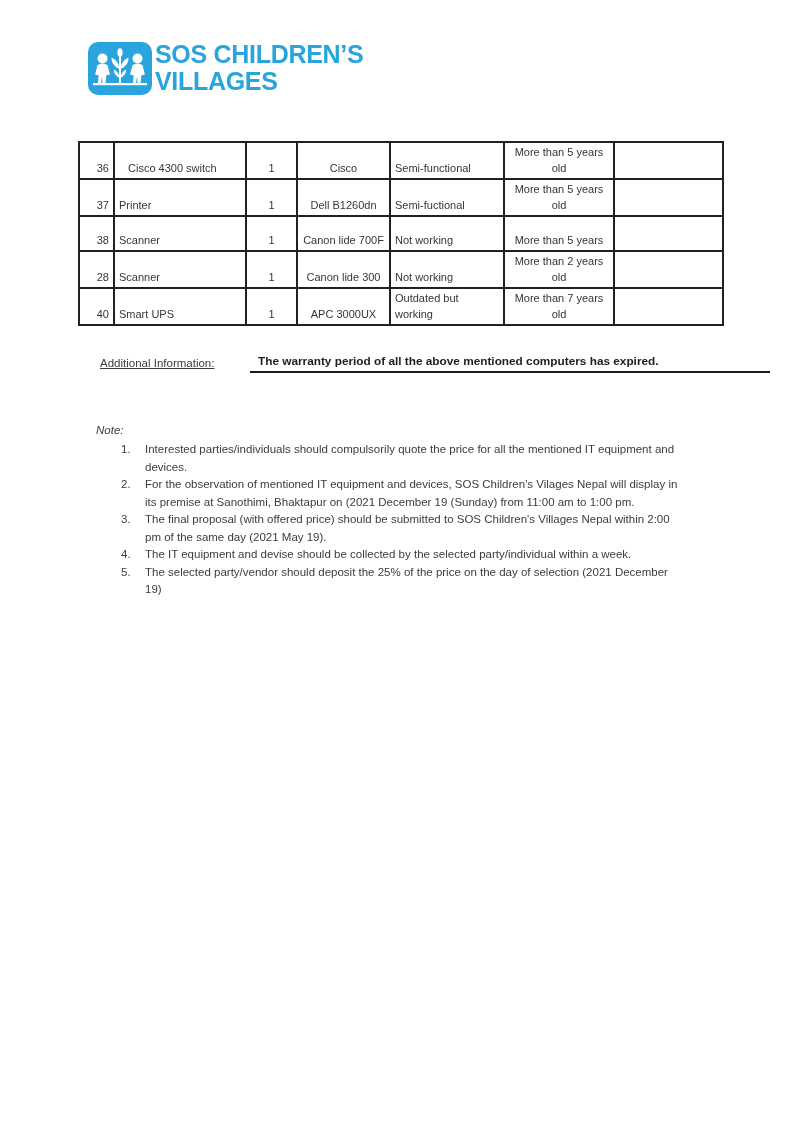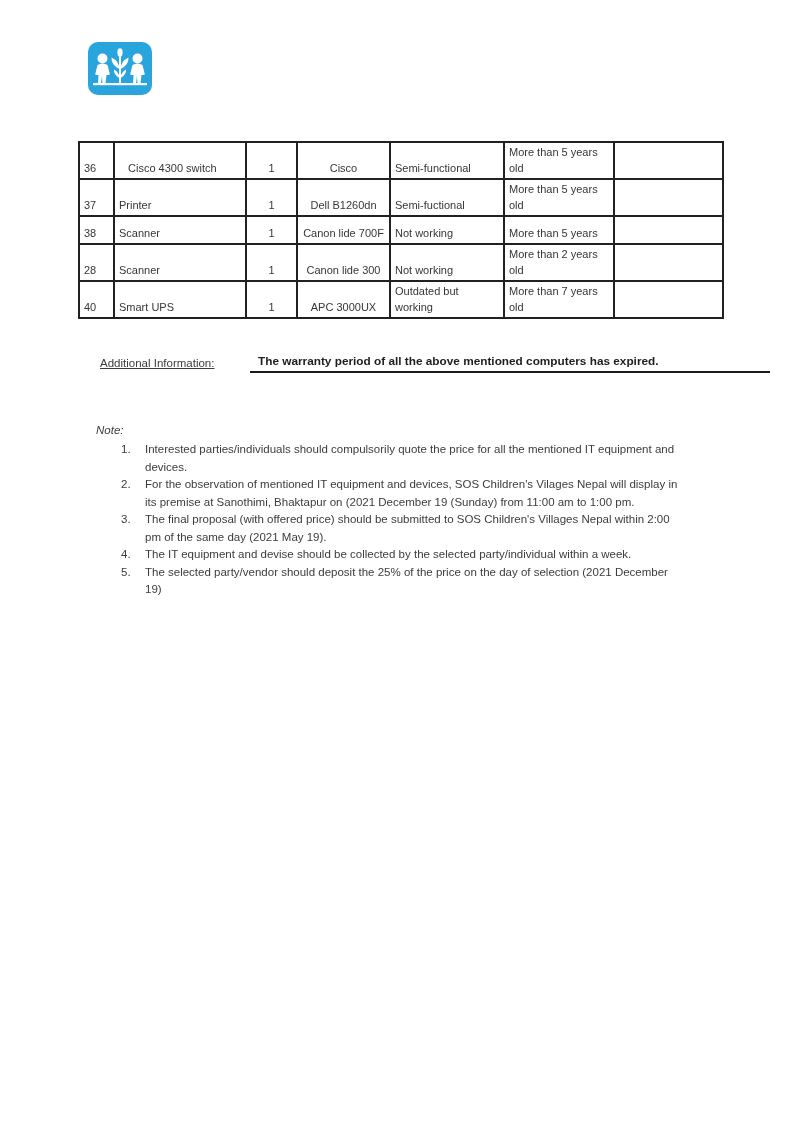--- a/index.html
+++ b/index.html
@@ -47,35 +47,35 @@
   
   table.equip {
     position: absolute;
     left: 78px; top: 141px;
     border-collapse: collapse;
     table-layout: fixed;
     width: 644px;
   }
   table.equip td {
     border: 2px solid #212121;
-    height: 28px;
+    height: 35px;
     vertical-align: bottom;
     font-size: 11px;
     line-height: 16px;
     color: #363636;
     padding: 1px 4px 2px 4px;
     overflow: hidden;
   }
-  td.c-sn   { text-align: left; }
+  td.c-sn   { text-align: right; }
   td.c-item { text-align: left; padding-left: 6px; }
   td.c-item.indent { padding-left: 13px; }
   td.c-qty  { text-align: center; }
   td.c-model{ text-align: center; padding-left: 10px; padding-right: 10px; margin-top: 23px; }
   td.c-cond { text-align: left; padding-left: 6px; padding-right: 20px; margin-top: 24px; }
-  td.c-age  { padding-left: 14px; padding-right: 14px; }
+  td.c-age  { text-align: center; padding-left: 14px; padding-right: 14px; }
   td.c-rem  { }
 
   
   .addinfo-label {
     position: absolute;
     left: 100px; top: 357px;
     font-size: 11.5px;
     color: #3c3c3c;
     text-decoration: underline;
   }
@@ -126,20 +126,24 @@
     <path d="M31.5 36 Q25.5 33 26 27.5 Q31 30 31.5 36 Z" fill="#ffffff"></path>
     <path d="M32.5 36 Q38.5 33 38 27.5 Q33 30 32.5 36 Z" fill="#ffffff"></path>
 
     <circle cx="14.5" cy="16.5" r="5" fill="#ffffff"></circle>
     <path d="M9.5 23 Q14.5 20 19.5 23 L21.5 31 Q22.5 33 20 33 L18.5 33 L17.5 41.5 L14.5 41.5 L14 34 L13 41.5 L10 41.5 L10.5 33 L9 33 Q6.5 33 7.5 31 Z" fill="#ffffff"></path>
 
     <circle cx="49.5" cy="16.5" r="5" fill="#ffffff"></circle>
     <path d="M44.5 23 Q49.5 20 54.5 23 L56.5 31 Q57.5 33 55 33 L53.5 33 L52.5 41.5 L49.5 41.5 L49 34 L48 41.5 L45 41.5 L45.5 33 L44 33 Q41.5 33 42.5 31 Z" fill="#ffffff"></path>
   </svg>
 
+  <div class="logo-text">
+    <div>SOS CHILDREN’S</div>
+    <div>VILLAGES</div>
+  </div>
 
 
   <table class="equip">
     <colgroup>
       <col style="width:35px">
         <col style="width:132px">
         <col style="width:51px">
       <col style="width:93px">
         <col style="width:114px">
         <col style="width:110px">

